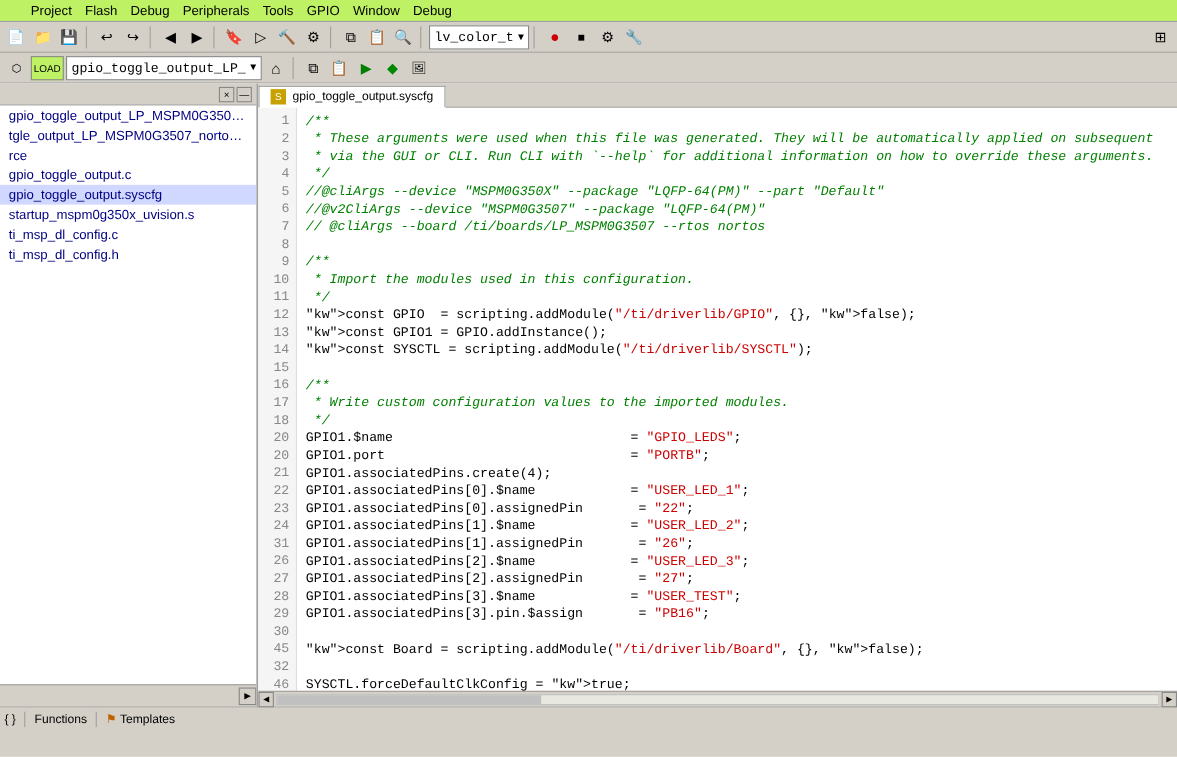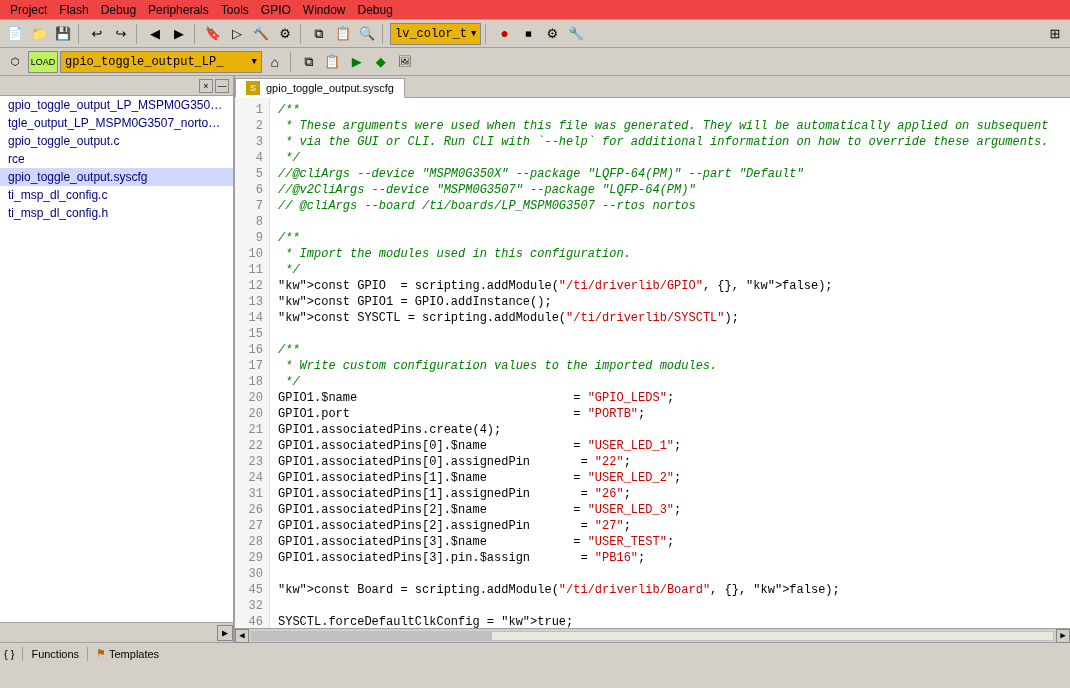--- a/index.html
+++ b/index.html
@@ -1,25 +1,25 @@
 <!DOCTYPE html>
 <html><head>
   <meta charset="utf-8">
   <style>
     * { margin: 0; padding: 0; box-sizing: border-box; }
     body { font-family: 'Courier New', monospace; font-size: 12px; background: #d4d0c8; overflow: hidden; width: 1070px; height: 688px; }
 
     
     .menubar {
-      background: #ef4444;
+      background: #bef264;
       height: 20px;
       display: flex;
       align-items: center;
       border-bottom: 1px solid #a0a0a0;
-      padding: 0 4px;
+      padding: 0 22px;
     }
     .menubar-item {
       padding: 2px 6px;
       font-family: Arial, sans-serif;
       font-size: 12px;
       cursor: pointer;
       color: #000;
     }
 
     
@@ -36,21 +36,21 @@
       width: 22px; height: 22px;
       background: #d4d0c8;
       border: 1px solid transparent;
       cursor: pointer;
       display: flex; align-items: center; justify-content: center;
       font-size: 13px;
     }
     .toolbar-separator { width: 4px; height: 20px; border-left: 1px solid #a0a0a0; margin: 0 2px; }
     .toolbar-dropdown {
       height: 22px;
-      background: #eab308;
+      background: #ffffff;
       border: 1px solid #888;
       padding: 0 4px;
       font-size: 12px;
       cursor: pointer;
       display: flex; align-items: center; min-width: 80px;
     }
 
     
     .toolbar2 {
       background: #d4d0c8;
@@ -275,21 +275,21 @@
   <button class="toolbar-btn">⏹</button>
   <button class="toolbar-btn">⚙</button>
   <button class="toolbar-btn">🔧</button>
   <div style="flex:1"></div>
   <button class="toolbar-btn">⊞</button>
 </div>
 
 <div class="toolbar2">
   <button class="toolbar-btn" style="font-size:10px;">⬡</button>
   <button class="toolbar-btn" style="font-size:9px; width:30px; background:#bef264; border:1px solid #888;">LOAD</button>
-  <div class="toolbar-dropdown" style="min-width:160px;gap:24px;">
+  <div class="toolbar-dropdown" style="min-width:160px;">
     <span>gpio_toggle_output_LP_</span>
     <span style="margin-left:4px; font-size:9px;">▼</span>
   </div>
   <button class="toolbar-btn" style="font-size:14px; color:#000;">⌂</button>
   <div class="toolbar-separator"></div>
   <button class="toolbar-btn">⧉</button>
   <button class="toolbar-btn">📋</button>
   <button class="toolbar-btn" style="color:#008000;">▶</button>
   <button class="toolbar-btn" style="color:#008800;">◆</button>
   <button class="toolbar-btn" style="font-size:11px;">🖼</button>
@@ -301,23 +301,24 @@
     <div class="left-panel-header">
       <span style="font-size:10px;"></span>
       <div class="left-panel-header-btns">
         <button class="panel-header-btn">×</button>
         <button class="panel-header-btn">—</button>
       </div>
     </div>
     <div class="file-list">
       <div class="file-item">gpio_toggle_output_LP_MSPM0G3507_nortos_k</div>
       <div class="file-item">tgle_output_LP_MSPM0G3507_nortos_keil</div>
+      <div class="file-item">rce</div>
       <div class="file-item">gpio_toggle_output.c</div>
-      <div class="file-item">rce</div>
       <div class="file-item active">gpio_toggle_output.syscfg</div>
+      <div class="file-item">startup_mspm0g350x_uvision.s</div>
       <div class="file-item">ti_msp_dl_config.c</div>
       <div class="file-item">ti_msp_dl_config.h</div>
     </div>
     <div class="left-panel-footer">
       <div class="scroll-right-btn">▶</div>
     </div>
   </div>
 
   <div class="editor-area">
 

